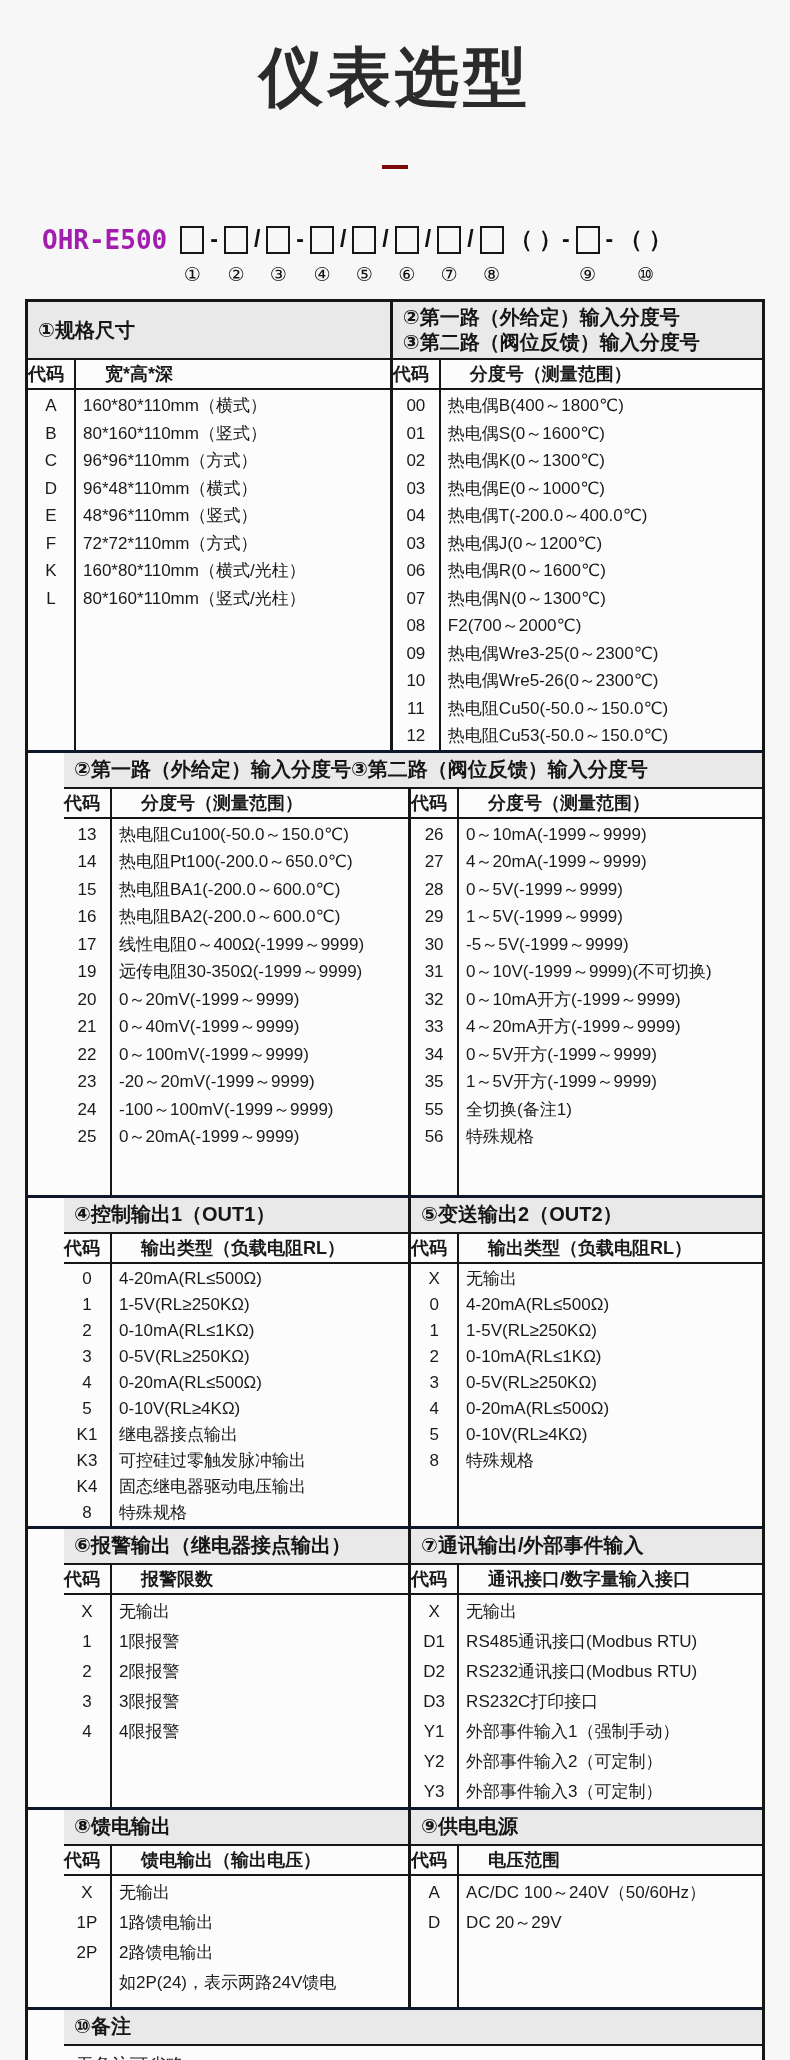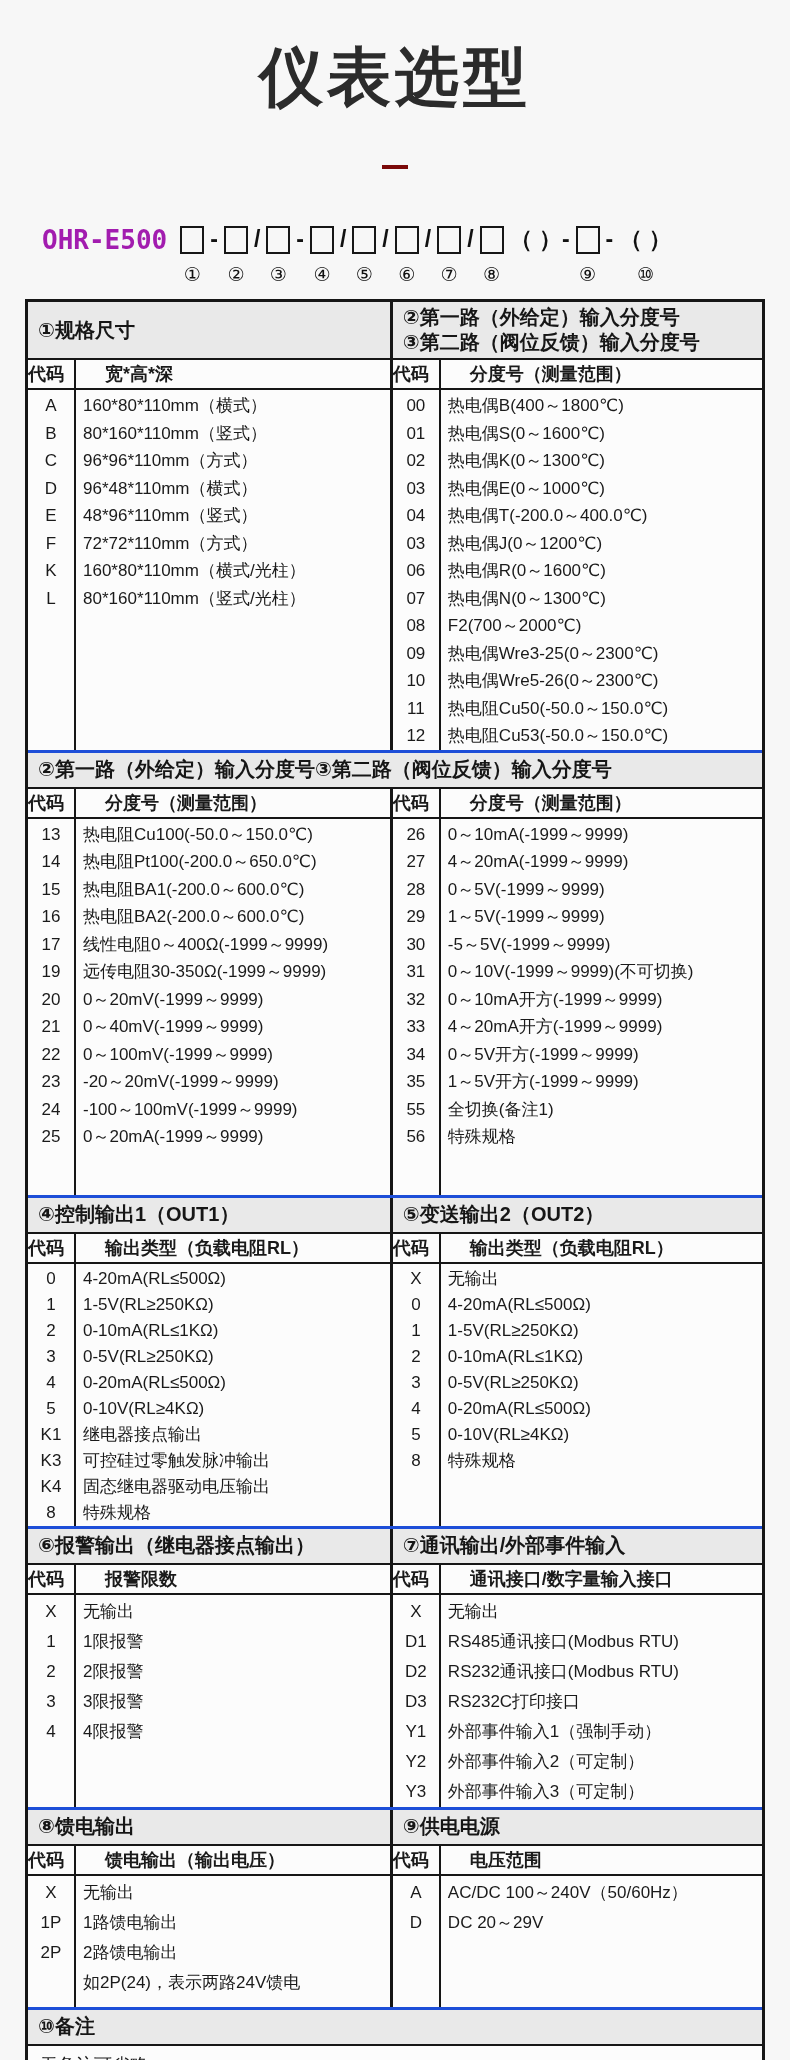--- a/index.html
+++ b/index.html
@@ -48,21 +48,21 @@
   }
 
   
   .otable{
     width:740px; margin:14px auto 0 auto;
     border:3px solid #161616;
     background:#fcfcfc;
     box-sizing:border-box;
   }
   .block{display:flex; box-sizing:border-box;}
-  .block + .block{border-top:3px solid #1d4ed8;}
+  .block + .block{border-top:3px solid #0f172a;padding-left:36px;}
   .block-col{flex-direction:column;}
   .pair{display:flex; flex:1;}
   .half{width:49.3%; display:flex; flex-direction:column; box-sizing:border-box;}
   .half.rgt{width:auto; flex:1; border-left:3px solid #161616;}
 
   .sec-header{
     background:#e9e9e9;
     border-bottom:2.5px solid #161616;
     font-weight:700; font-size:20px; color:#161616;
     padding:2px 10px;

